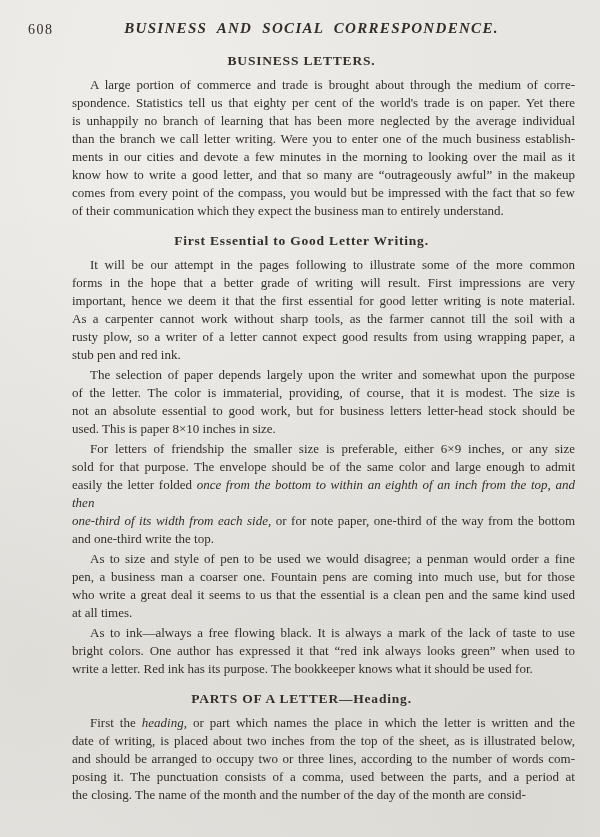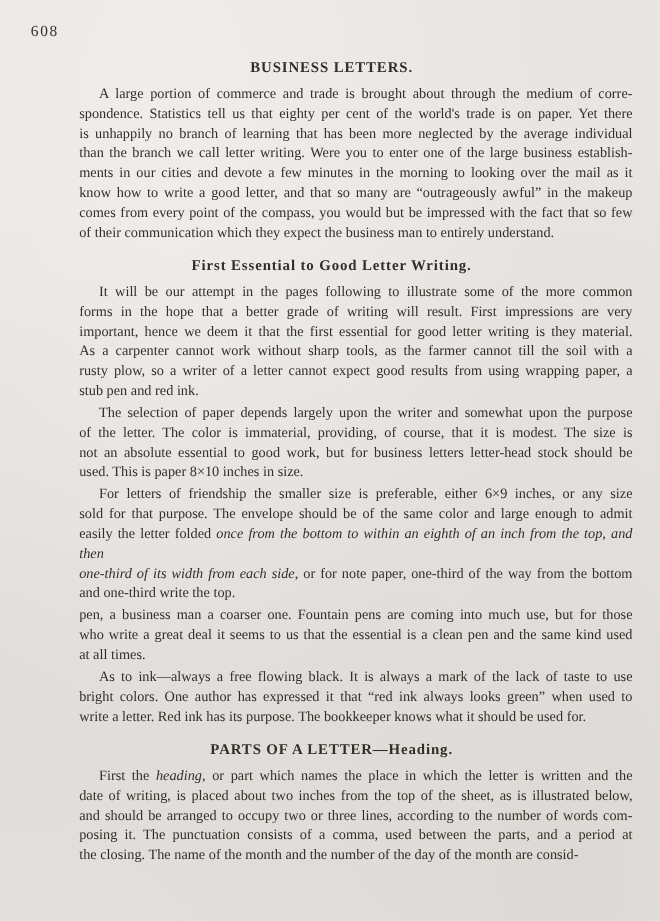--- a/index.html
+++ b/index.html
@@ -72,56 +72,58 @@
   .it {
     font-style: italic;
   }
 </style>
 </head>
 <body>
 
 <div class="page">
   <div class="page-header">
     <span class="page-number">608</span>
+    <div class="running-head">BUSINESS AND SOCIAL CORRESPONDENCE.</div>
   </div>
   <div>
       <div class="heading">BUSINESS LETTERS.</div>
       <div class="para">
         <div class="line first"><span>A large portion of commerce and trade is brought about through the medium of corre-</span></div>
         <div class="line"><span>spondence. Statistics tell us that eighty per cent of the world's trade is on paper. Yet there</span></div>
         <div class="line"><span>is unhappily no branch of learning that has been more neglected by the average individual</span></div>
-        <div class="line"><span>than the branch we call letter writing. Were you to enter one of the large business establish-</span></div>
+        <div class="line"><span>than the branch we call letter writing. Were you to enter one of the much business establish-</span></div>
         <div class="line"><span>ments in our cities and devote a few minutes in the morning to looking over the mail as it</span></div>
         <div class="line"><span>know how to write a good letter, and that so many are “outrageously awful” in the makeup</span></div>
         <div class="line"><span>comes from every point of the compass, you would but be impressed with the fact that so few</span></div>
         <div class="line last"><span>of their communication which they expect the business man to entirely understand.</span></div>
       </div>
       <div class="heading">First Essential to Good Letter Writing.</div>
       <div class="para">
         <div class="line first"><span>It will be our attempt in the pages following to illustrate some of the more common</span></div>
         <div class="line"><span>forms in the hope that a better grade of writing will result. First impressions are very</span></div>
-        <div class="line"><span>important, hence we deem it that the first essential for good letter writing is they material.</span></div>
+        <div class="line"><span>important, hence we deem it that the first essential for good letter writing is note material.</span></div>
         <div class="line"><span>As a carpenter cannot work without sharp tools, as the farmer cannot till the soil with a</span></div>
         <div class="line"><span>rusty plow, so a writer of a letter cannot expect good results from using wrapping paper, a</span></div>
         <div class="line last"><span>stub pen and red ink.</span></div>
       </div>
       <div class="para">
         <div class="line first"><span>The selection of paper depends largely upon the writer and somewhat upon the purpose</span></div>
         <div class="line"><span>of the letter. The color is immaterial, providing, of course, that it is modest. The size is</span></div>
         <div class="line"><span>not an absolute essential to good work, but for business letters letter-head stock should be</span></div>
         <div class="line last"><span>used. This is paper 8×10 inches in size.</span></div>
       </div>
       <div class="para">
         <div class="line first"><span>For letters of friendship the smaller size is preferable, either 6×9 inches, or any size</span></div>
         <div class="line"><span>sold for that purpose. The envelope should be of the same color and large enough to admit</span></div>
         <div class="line"><span>easily the letter folded </span><span class="it">once from the bottom to within an eighth of an inch from the top</span><span>, </span><span class="it">and then</span></div>
         <div class="line"><span class="it">one-third of its width from each side</span><span>, or for note paper, one-third of the way from the bottom</span></div>
         <div class="line last"><span>and one-third write the top.</span></div>
       </div>
       <div class="para">
+        <div class="line first"><span>As to size and style of pen to be used we would disagree; a penman would order a fine</span></div>
         <div class="line"><span>pen, a business man a coarser one. Fountain pens are coming into much use, but for those</span></div>
         <div class="line"><span>who write a great deal it seems to us that the essential is a clean pen and the same kind used</span></div>
         <div class="line last"><span>at all times.</span></div>
       </div>
       <div class="para">
         <div class="line first"><span>As to ink—always a free flowing black. It is always a mark of the lack of taste to use</span></div>
         <div class="line"><span>bright colors. One author has expressed it that “red ink always looks green” when used to</span></div>
         <div class="line last"><span>write a letter. Red ink has its purpose. The bookkeeper knows what it should be used for.</span></div>
       </div>
       <div class="heading">PARTS OF A LETTER—Heading.</div>

